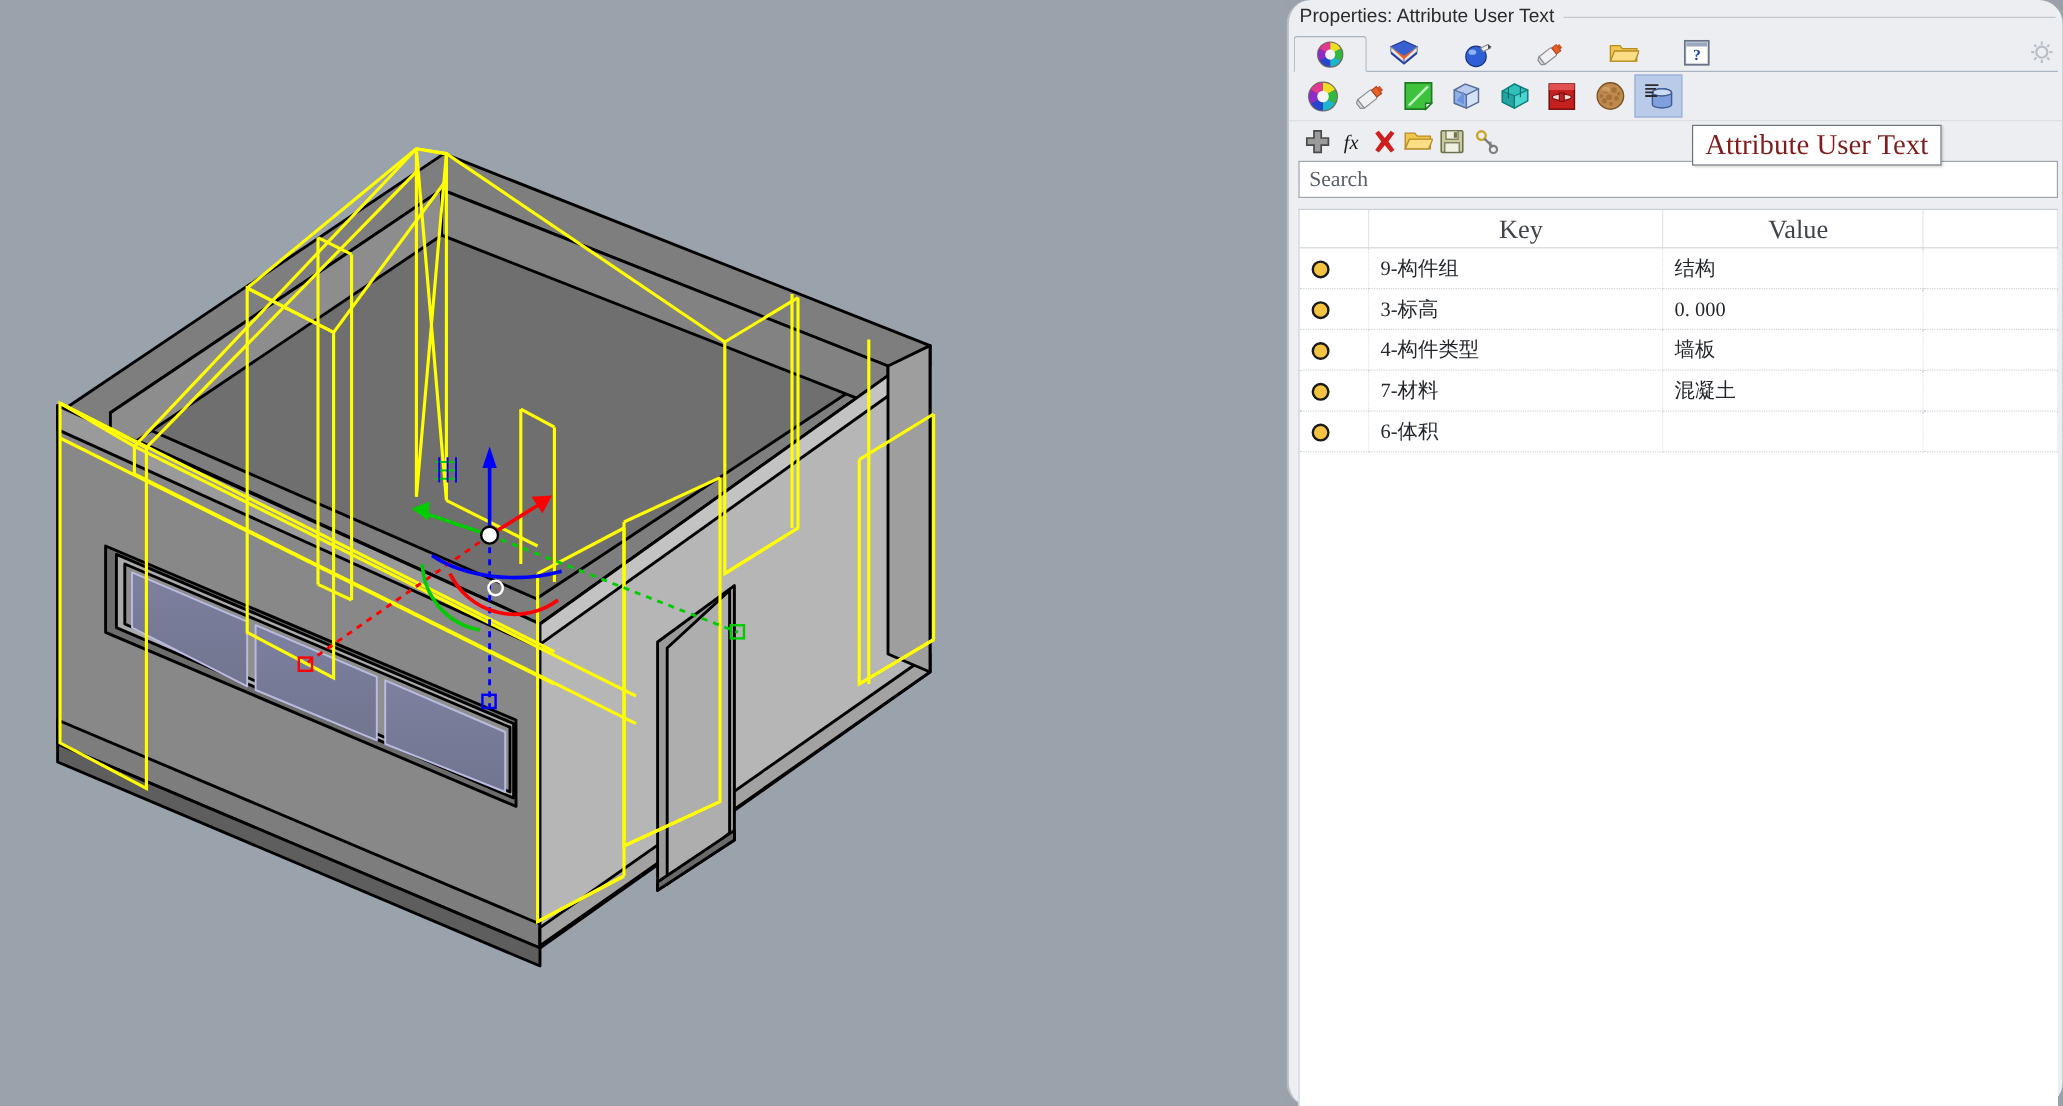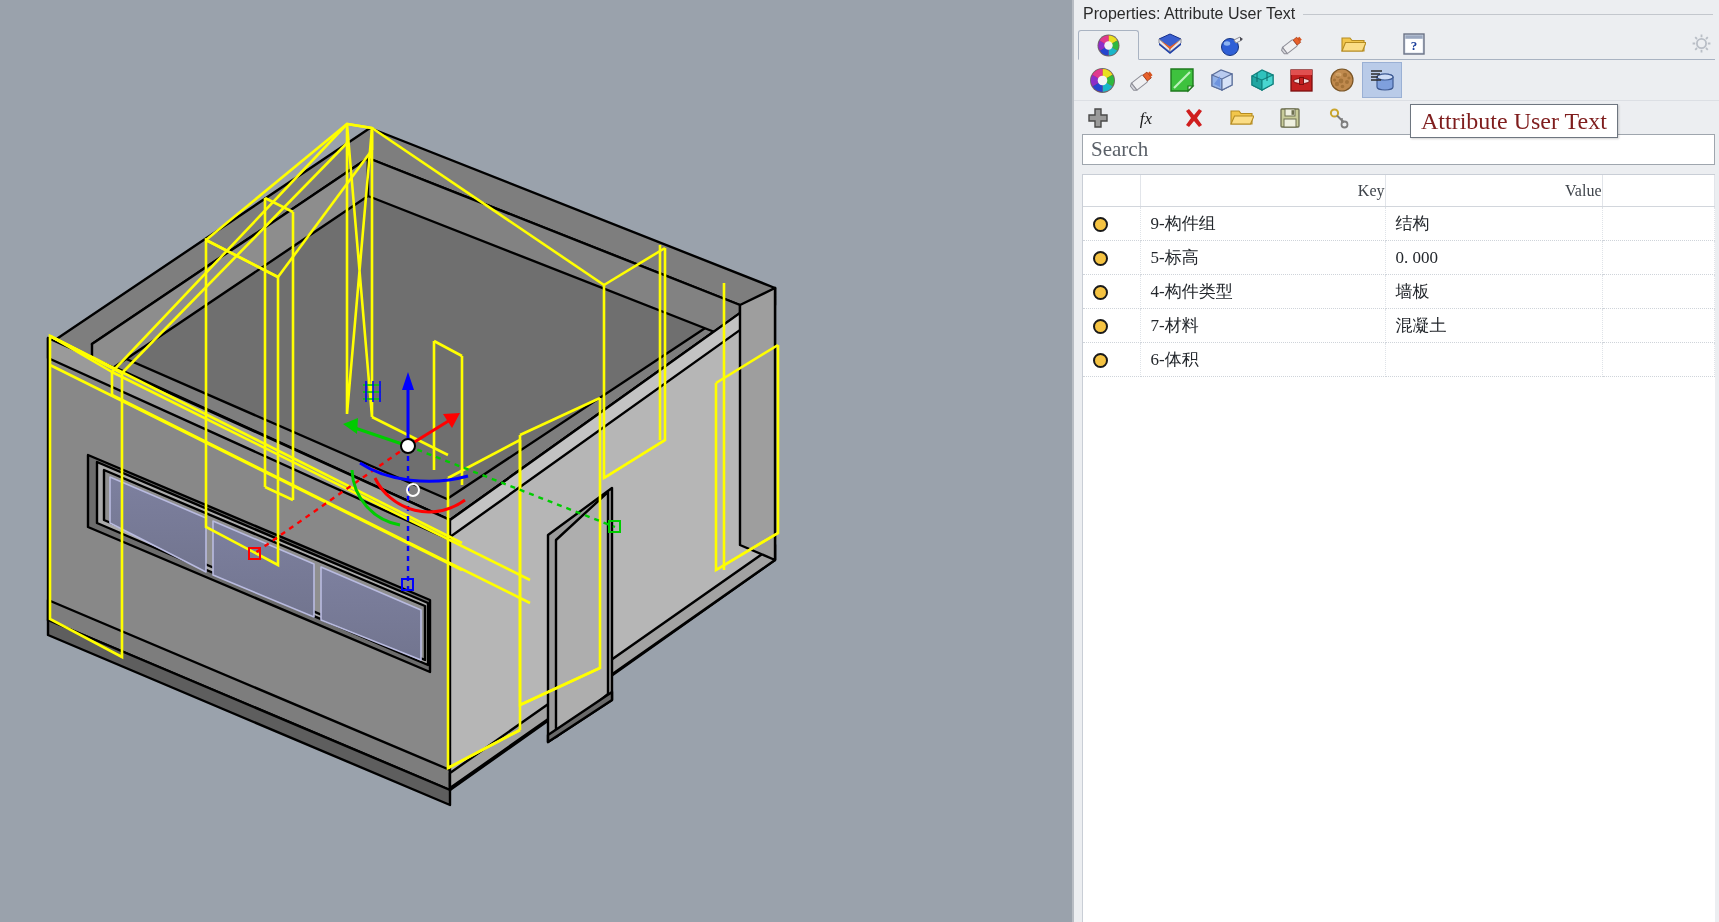--- a/index.html
+++ b/index.html
@@ -31,20 +31,21 @@
 
   
   #panel {
     position: absolute;
     left: 1072px; top: 0;
     width: 647px;
     height: 922px;
     background: #eceef1;
     border-left: 2px solid #b8bdc4;
     box-sizing: border-box;
+    border-radius: 20px;
   }
 
   .panel-title-row {
     position: relative;
     height: 28px;
     padding-left: 9px;
     display: flex;
     align-items: center;
   }
   .panel-title {
@@ -115,37 +116,37 @@
     background: #b9cbe8;
     border: 1px solid #9ab0d4;
   }
 
   
   .actionrow {
     height: 33px;
     padding-left: 10px;
     display: flex;
     align-items: center;
-    gap: 20px;
+    gap: 0;
   }
   .abtn {
     width: 28px; height: 28px;
     display: flex; align-items: center; justify-content: center;
   }
 
   
   .searchwrap { padding: 0 4px 0 8px; }
   .searchbox {
     width: 100%;
     box-sizing: border-box;
     height: 31px;
     border: 1px solid #9fa6ae;
     background: #ffffff;
     font-family: "Liberation Serif", serif;
-    font-size: 21px;
+    font-size: 18px;
     color: #555c63;
     padding: 0 8px;
     outline: none;
   }
   .searchbox::placeholder { color: #5a6068; opacity: 1; }
 
   
   .tablewrap {
     margin: 9px 4px 0 8px;
     background: #ffffff;
@@ -162,23 +163,23 @@
     font-family: "Liberation Serif", serif;
   }
   table.props col.c-bullet { width: 57px; }
   table.props col.c-key    { width: 245px; }
   table.props col.c-value  { width: 217px; }
   table.props col.c-extra  { width: auto; }
 
   table.props thead th {
     height: 31px;
     font-weight: normal;
-    font-size: 16px;
+    font-size: 22px;
     color: #3f444b;
-    text-align: right;
+    text-align: center;
     padding: 0 0 0 10px;
     border-bottom: 1px solid #d2d6dc;
     border-right: 1px solid #e2e5ea;
     vertical-align: middle;
   }
   table.props thead th.c-blank { border-right: 1px solid #e2e5ea; }
 
   table.props tbody td {
     height: 33px;
     font-size: 17px;
@@ -599,21 +600,21 @@
         </thead>
         <tbody id="table-body">
             <tr>
               <td class="bullet-cell"><span class="bullet"></span></td>
               <td>9-构件组</td>
               <td>结构</td>
               <td></td>
             </tr>
             <tr>
               <td class="bullet-cell"><span class="bullet"></span></td>
-              <td>5-标高</td>
+              <td>3-标高</td>
               <td>0. 000</td>
               <td></td>
             </tr>
             <tr>
               <td class="bullet-cell"><span class="bullet"></span></td>
               <td>4-构件类型</td>
               <td>墙板</td>
               <td></td>
             </tr>
             <tr>

